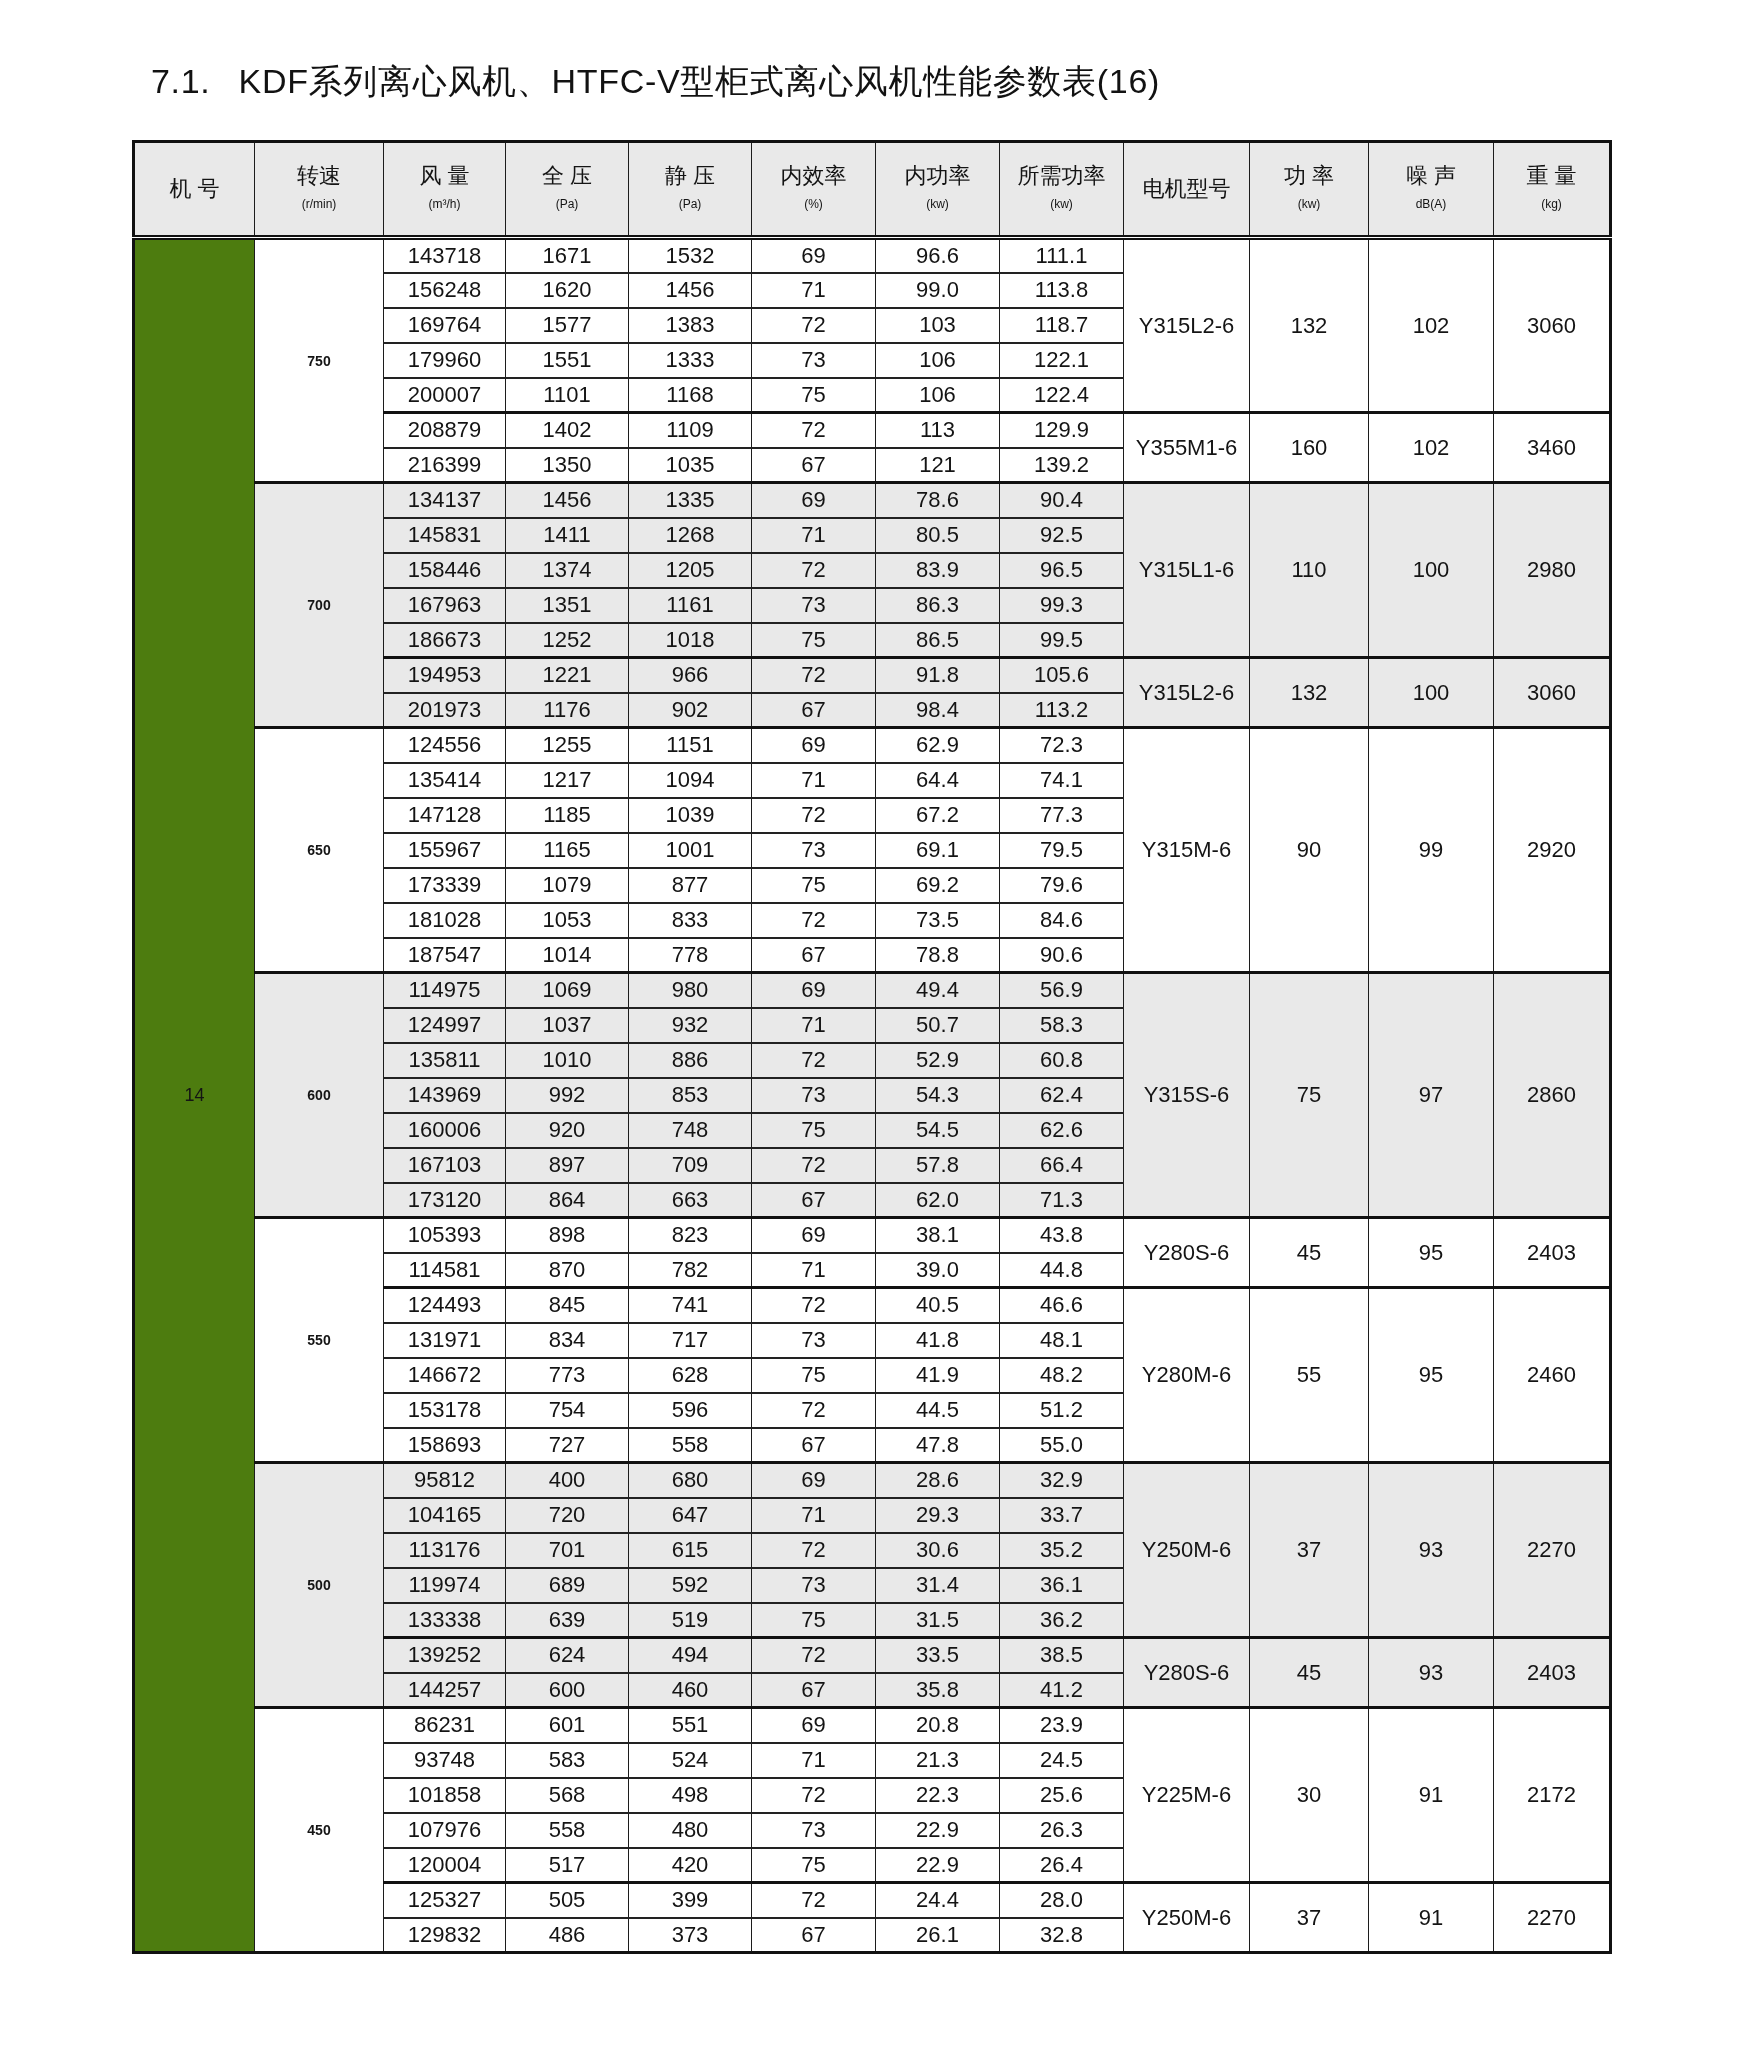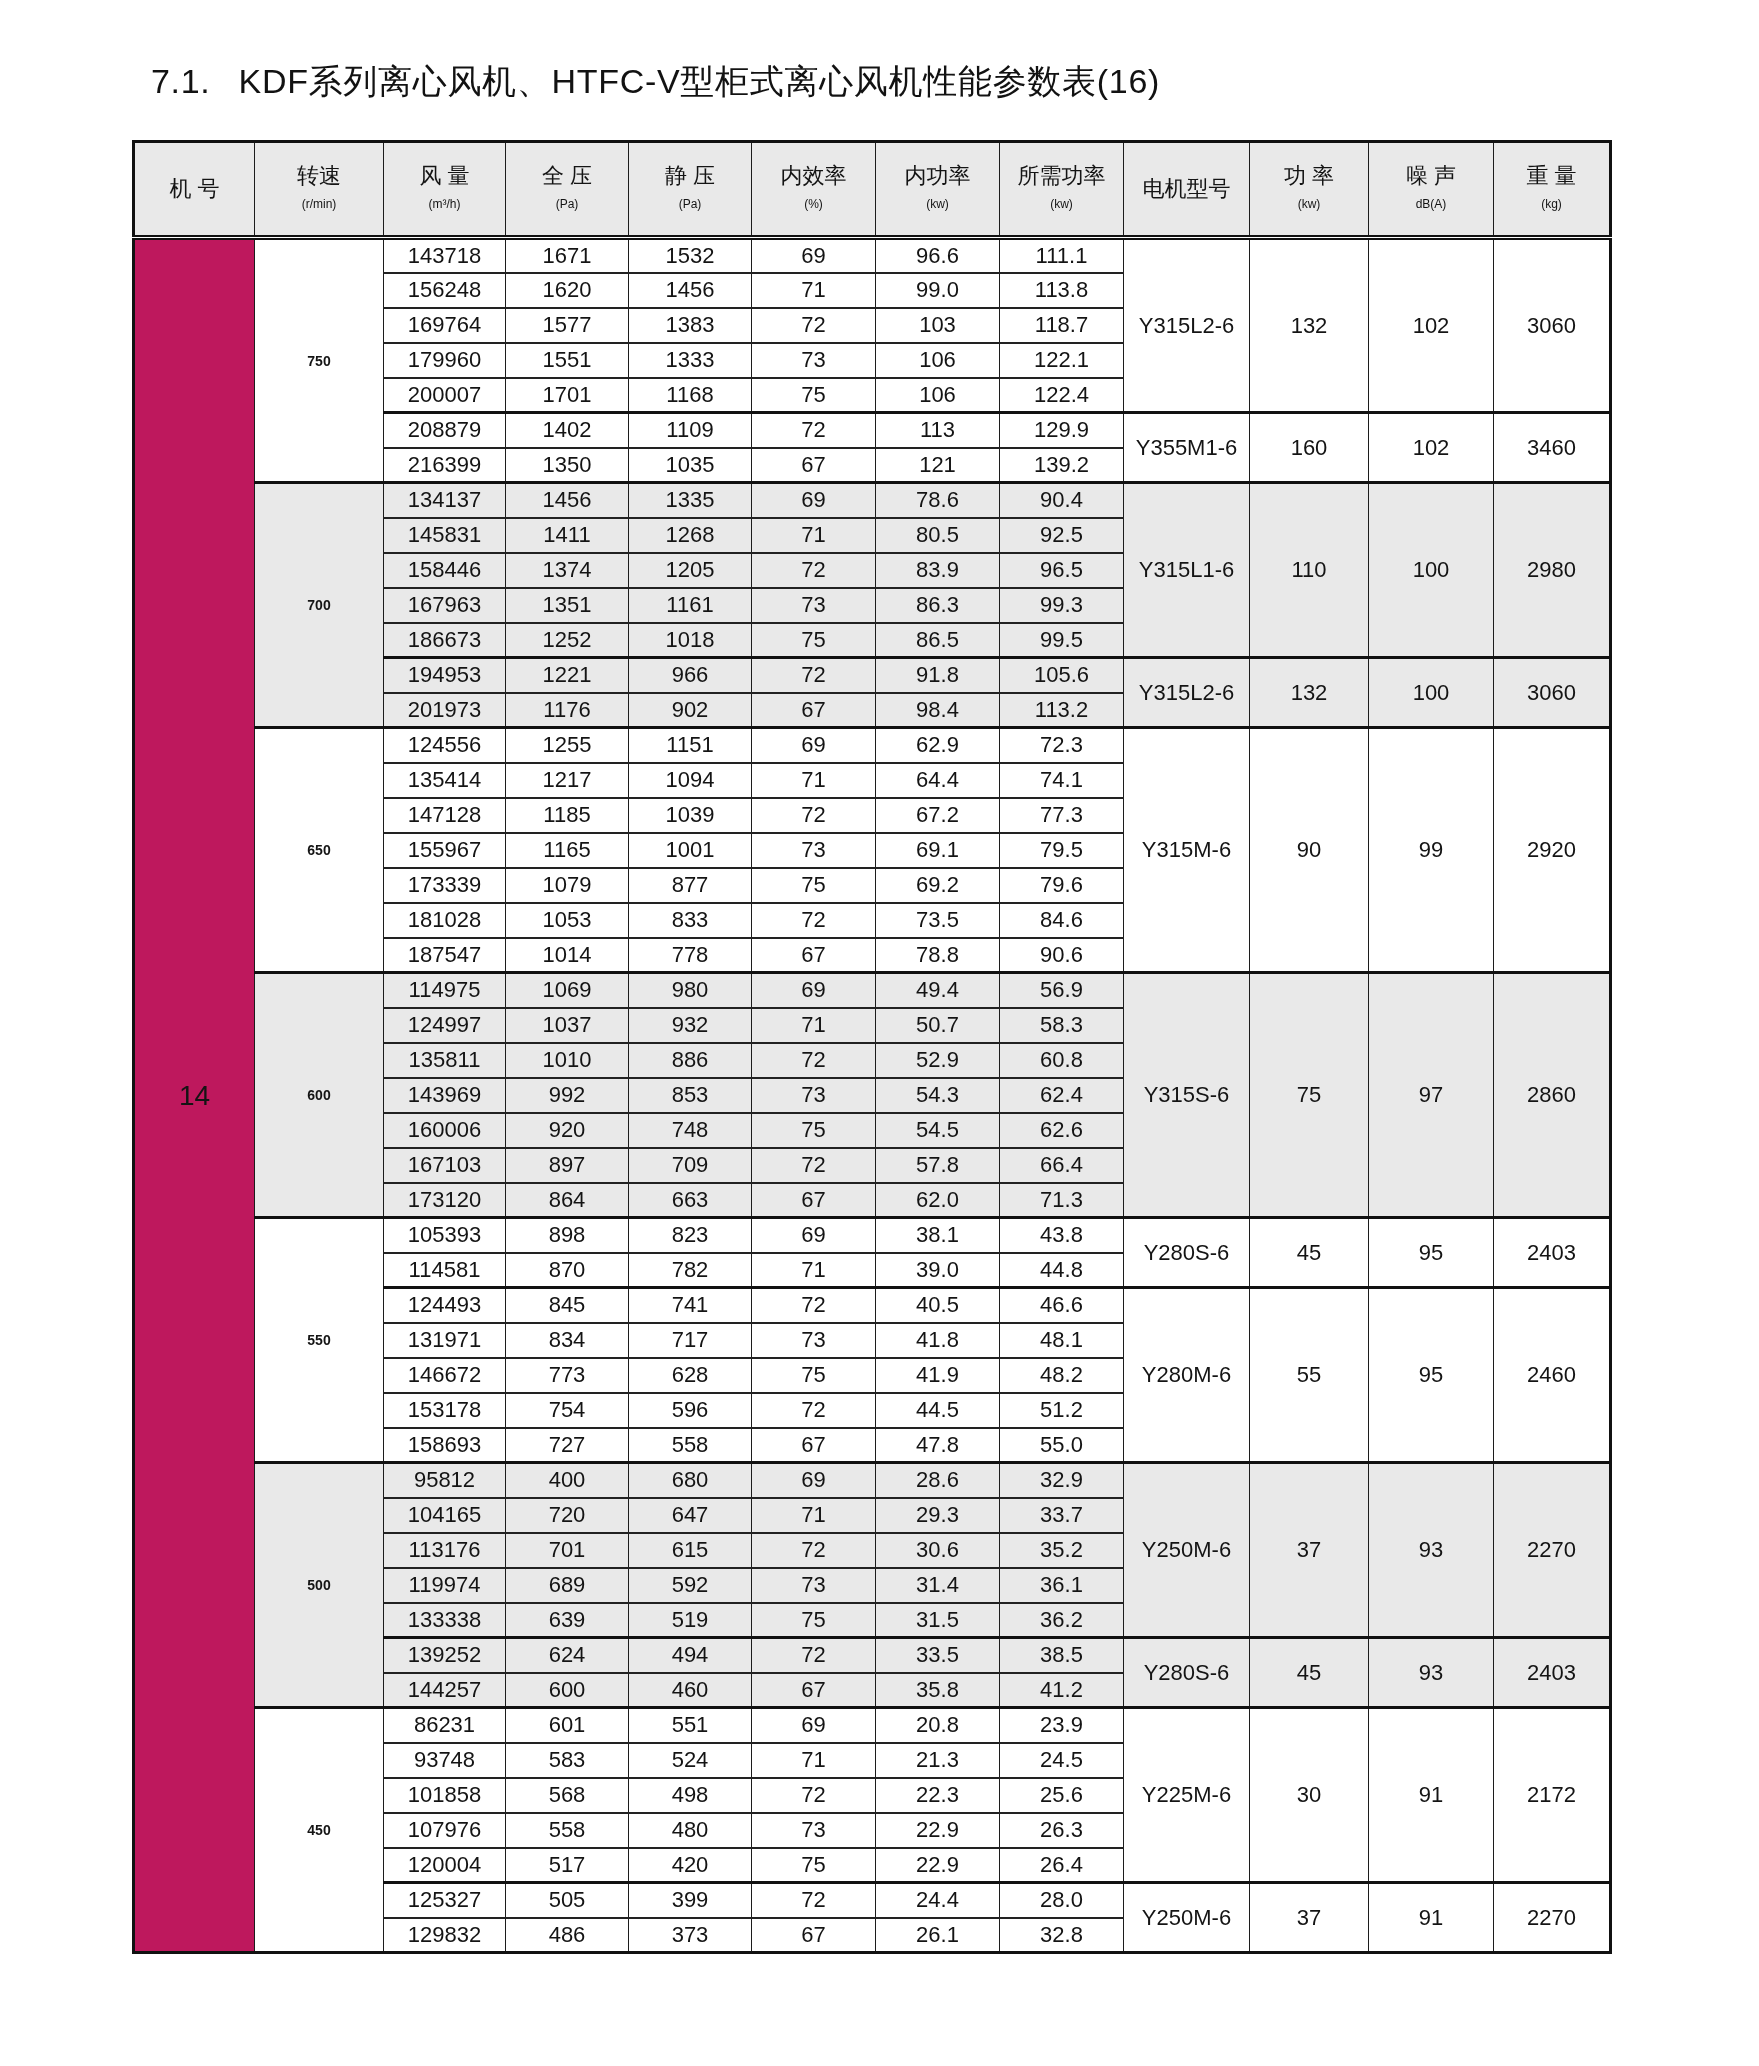--- a/index.html
+++ b/index.html
@@ -43,21 +43,21 @@
     border-bottom:5.2px double #111;
     font-weight:normal;
   }
   .h-label{font-size:22px;line-height:30px;}
   .h-unit{font-size:12px;line-height:27px;}
   tbody tr{height:35px;}
   tbody td{border-top:2.2px solid #222;border-bottom:2.2px solid #222;}
   tr.group-start > td{border-top:3.7px solid #111;}
   tr.motor-start > td{border-top:3px solid #111;}
   tr.shaded > td{background:#e9e9e9;}
-  td.machine-cell{background:#be185d;font-size:28px;}
+  td.machine-cell{background:#4d7c0f;font-size:18px;}
   td.speed-cell{font-size:14px;font-weight:bold;}
 </style>
 </head>
 <body>
 
 <div class="page-title">
   <span class="num">7.1.</span><span>KDF系列离心风机、HTFC-V型柜式离心风机性能参数表(16)</span>
 </div>
 
 <table class="perf">
@@ -159,21 +159,21 @@
       <tr>
         <td>179960</td>
         <td>1551</td>
         <td>1333</td>
         <td>73</td>
         <td>106</td>
         <td>122.1</td>
       </tr>
       <tr>
         <td>200007</td>
-        <td>1701</td>
+        <td>1101</td>
         <td>1168</td>
         <td>75</td>
         <td>106</td>
         <td>122.4</td>
       </tr>
       <tr class="motor-start">
         <td>208879</td>
         <td>1402</td>
         <td>1109</td>
         <td>72</td>

